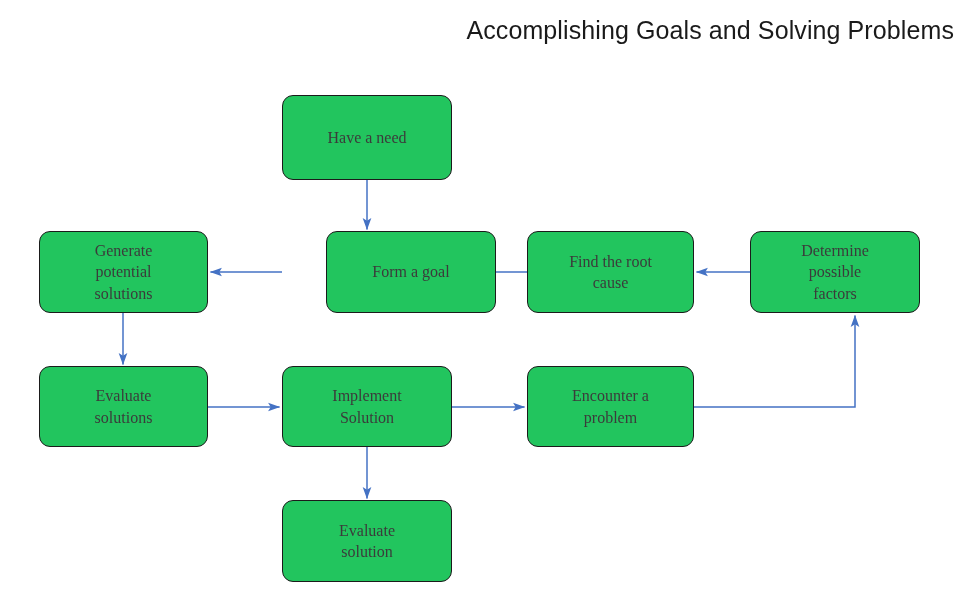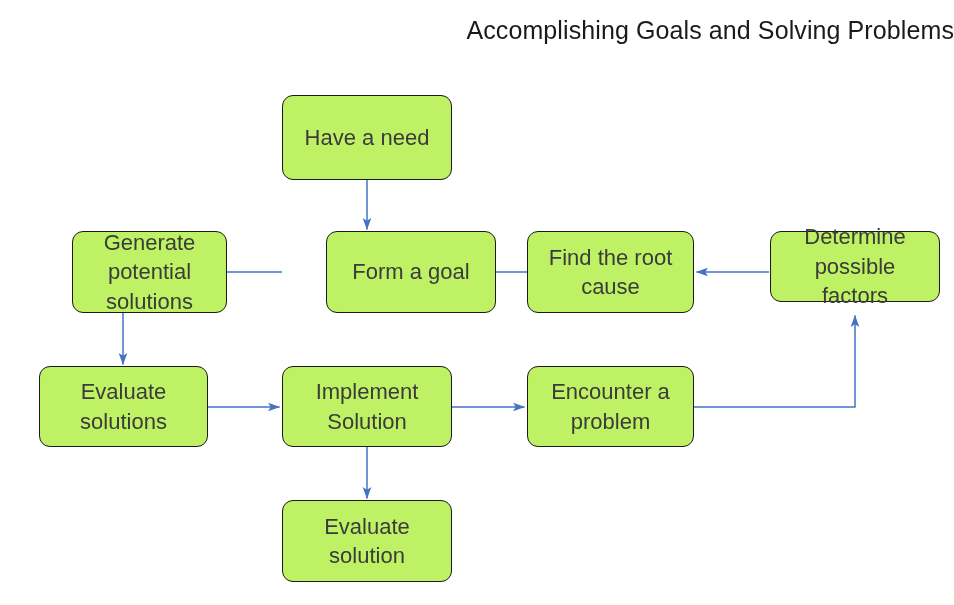--- a/index.html
+++ b/index.html
@@ -36,31 +36,32 @@
     position: absolute;
     left: 0;
     top: 0;
     width: 954px;
     height: 605px;
     pointer-events: none;
   }
   .node-box {
     position: absolute;
     box-sizing: border-box;
-    background: #bef264;
+    background: #22c55e;
     border: 1.1px solid #1b1b1b;
     border-radius: 11px;
     display: flex;
     align-items: center;
     justify-content: center;
     text-align: center;
     color: #3b3b3b;
-    font-size: 22px;
+    font-size: 16px;
     line-height: 1.34;
     padding: 2px 6px;
+    font-family: Liberation Serif, serif;
   }
   .node-label {
     display: block;
     white-space: pre-line;
   }
 </style>
 </head>
 <body>
 
 <div id="diagram-canvas">
@@ -90,36 +91,36 @@
 
     <line x1="367" y1="447" x2="367" y2="498.5" stroke="#4472c4" stroke-width="1.5" marker-end="url(#ah)"></line>
 
     <path d="M694,407 L855,407 L855,315.5" fill="none" stroke="#4472c4" stroke-width="1.5" stroke-linejoin="miter" marker-end="url(#ah)"></path>
   </svg>
 
   <div class="node-box" style="left:282px; top:95px; width:170px; height:85px;">
     <span class="node-label">Have a need</span>
   </div>
 
-  <div class="node-box" style="left:39px; top:231px; width:155px; height:82px;margin-left:33px;">
+  <div class="node-box" style="left:39px; top:231px; width:169px; height:82px;">
     <span class="node-label">Generate
 potential
 solutions</span>
   </div>
 
   <div class="node-box" style="left:282px; top:231px; width:170px; height:82px;margin-left:44px;">
     <span class="node-label">Form a goal</span>
   </div>
 
   <div class="node-box" style="left:527px; top:231px; width:167px; height:82px;">
     <span class="node-label">Find the root
 cause</span>
   </div>
 
-  <div class="node-box" style="left:770px; top:231px; width:170px; height:71px;">
+  <div class="node-box" style="left:750px; top:231px; width:170px; height:82px;">
     <span class="node-label">Determine
 possible
 factors</span>
   </div>
 
   <div class="node-box" style="left:39px; top:366px; width:169px; height:81px;">
     <span class="node-label">Evaluate
 solutions</span>
   </div>
 

